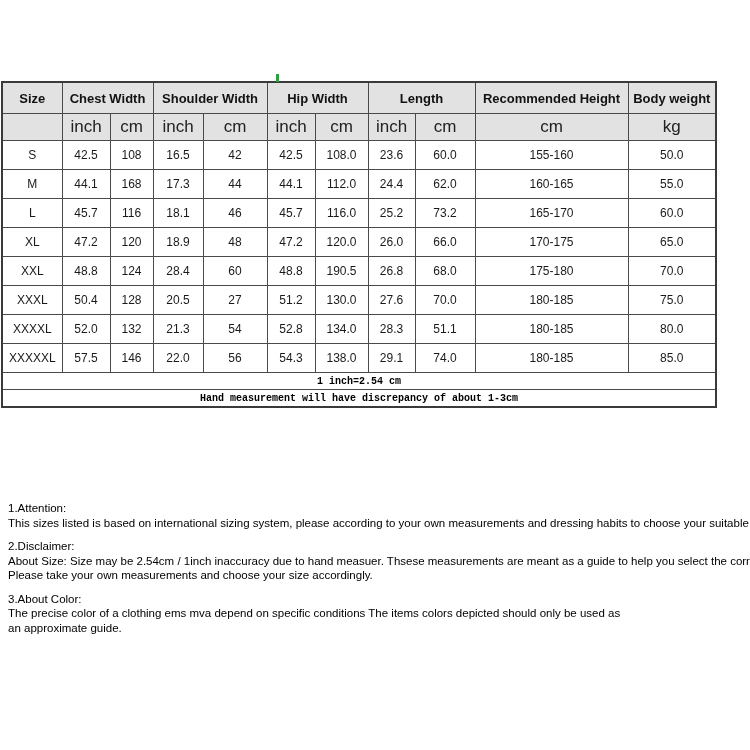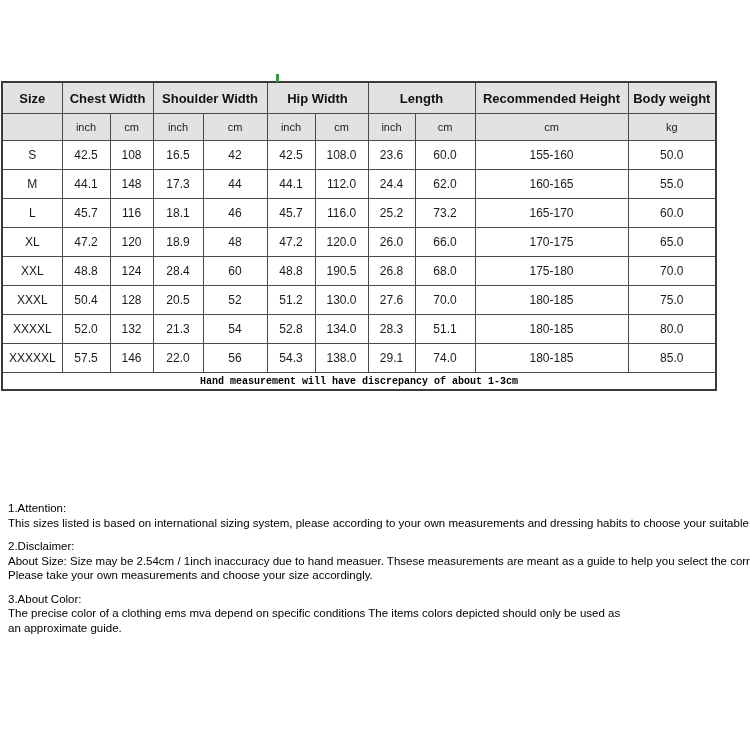--- a/index.html
+++ b/index.html
@@ -27,21 +27,21 @@
   }
   tr.head-main th {
     background:#e2e2e2;
     font-size:13px;
     font-weight:bold;
     height:30px;
     color:#121212;
   }
   tr.head-units th {
     background:#e2e2e2;
-    font-size:11px;
+    font-size:17px;
     font-weight:normal;
     height:26px;
     color:#222;
   }
   tbody td {
     font-size:12px;
     height:28px;
     background:#ffffff;
     color:#1a1a1a;
   }
@@ -121,21 +121,21 @@
           <td>42.5</td>
           <td>108.0</td>
           <td>23.6</td>
           <td>60.0</td>
           <td>155-160</td>
           <td>50.0</td>
         </tr>
         <tr>
           <td>M</td>
           <td>44.1</td>
-          <td>148</td>
+          <td>168</td>
           <td>17.3</td>
           <td>44</td>
           <td>44.1</td>
           <td>112.0</td>
           <td>24.4</td>
           <td>62.0</td>
           <td>160-165</td>
           <td>55.0</td>
         </tr>
         <tr>
@@ -175,21 +175,21 @@
           <td>26.8</td>
           <td>68.0</td>
           <td>175-180</td>
           <td>70.0</td>
         </tr>
         <tr>
           <td>XXXL</td>
           <td>50.4</td>
           <td>128</td>
           <td>20.5</td>
-          <td>52</td>
+          <td>27</td>
           <td>51.2</td>
           <td>130.0</td>
           <td>27.6</td>
           <td>70.0</td>
           <td>180-185</td>
           <td>75.0</td>
         </tr>
         <tr>
           <td>XXXXL</td>
           <td>52.0</td>
@@ -211,20 +211,23 @@
           <td>56</td>
           <td>54.3</td>
           <td>138.0</td>
           <td>29.1</td>
           <td>74.0</td>
           <td>180-185</td>
           <td>85.0</td>
         </tr>
       </tbody>
     <tfoot>
+      <tr>
+        <td colspan="11">1 inch=2.54 cm</td>
+      </tr>
       <tr>
         <td colspan="11">Hand measurement will have discrepancy of about 1-3cm</td>
       </tr>
     </tfoot>
   </table>
 </div>
 
 <div class="green-tick" style="background: rgb(47, 158, 63);"></div>
 
 <div class="notes">

